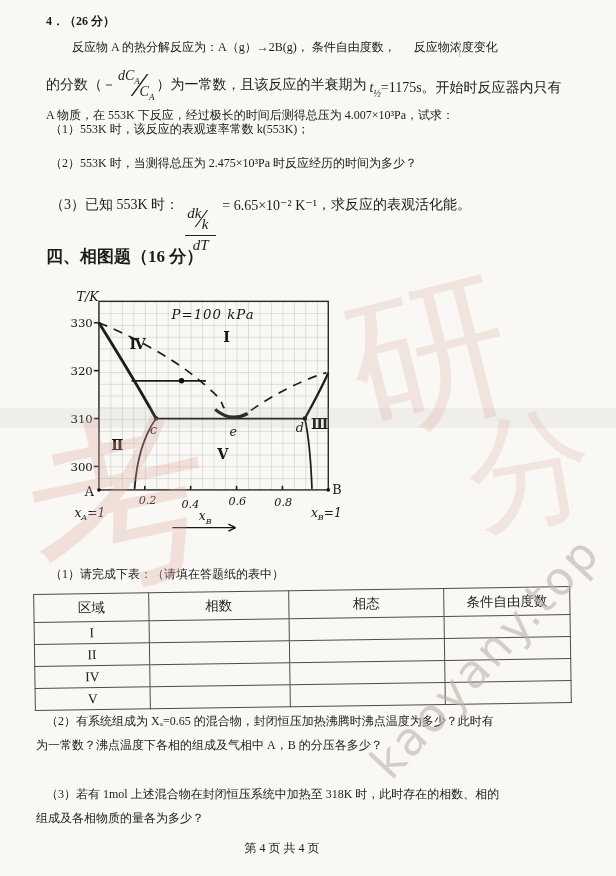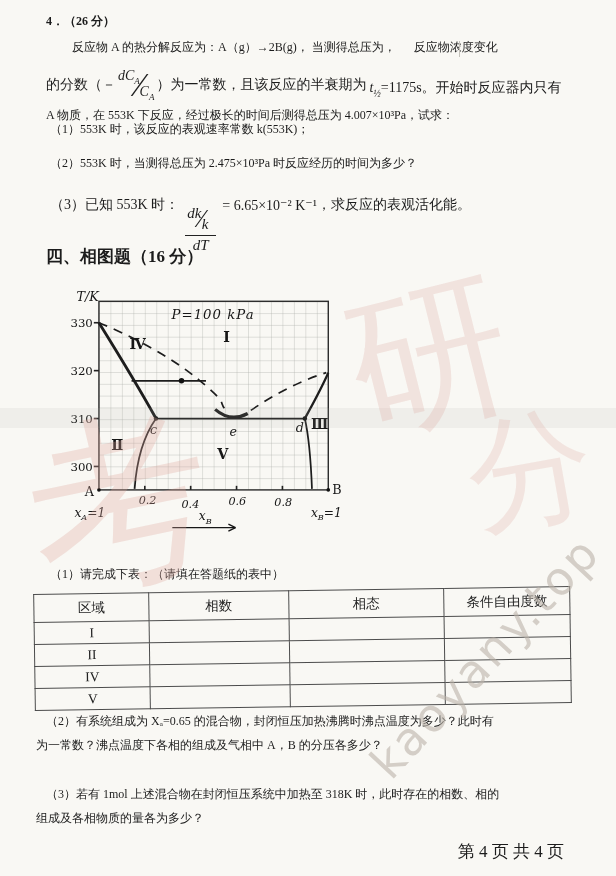--- a/index.html
+++ b/index.html
@@ -33,32 +33,32 @@
   
   .fig{position:absolute;left:50px;top:291px;}
   .fig svg{display:block;}
   .hand{font-family:"DejaVu Serif",serif;}
   
   .wm{position:absolute;pointer-events:none;user-select:none;}
   .wm-char{font-family:"DejaVu Serif",serif;color:rgba(221,167,157,.30);}
   .wm-site{font-family:"DejaVu Sans",sans-serif;color:rgba(186,178,168,.60);letter-spacing:3px;transform:rotate(-47deg);font-size:46px;}
   .scan-band{position:absolute;left:0;top:408px;width:616px;height:20px;background:rgba(175,170,162,.12);}
   .artifact{position:absolute;left:459px;top:41px;width:1px;height:16px;background:#c4c1ba;}
-  .footer{position:absolute;left:0;top:840px;width:564px;text-align:right;font-size:17px;}
+  .footer{position:absolute;left:0;top:840px;width:564px;text-align:center;font-size:12px;}
 </style>
 </head>
 <body>
 
 <div class="page">
 
   <div class="t heading" style="left:46px;top:14px;">4．（26 分）</div>
 
   <div class="t" style="left:72px;top:40px;">
     <span>反应物 A 的热分解反应为：A（g）→2B(g)，</span>
-    <span>当测得总压为，</span><span class="gap"></span><span>反应物浓度变化</span>
+    <span>条件自由度数，</span><span class="gap"></span><span>反应物浓度变化</span>
   </div>
   <div class="artifact"></div>
 
   <div class="fline" style="left:46px;top:62px;height:46px;">
     <span>的分数（－</span>
     <span class="sfrac">
       <span class="n"><i>dC</i><sub>A</sub></span>
       <span class="sl">⁄</span>
       <span class="d"><i>C</i><sub>A</sub></span>
     </span>

